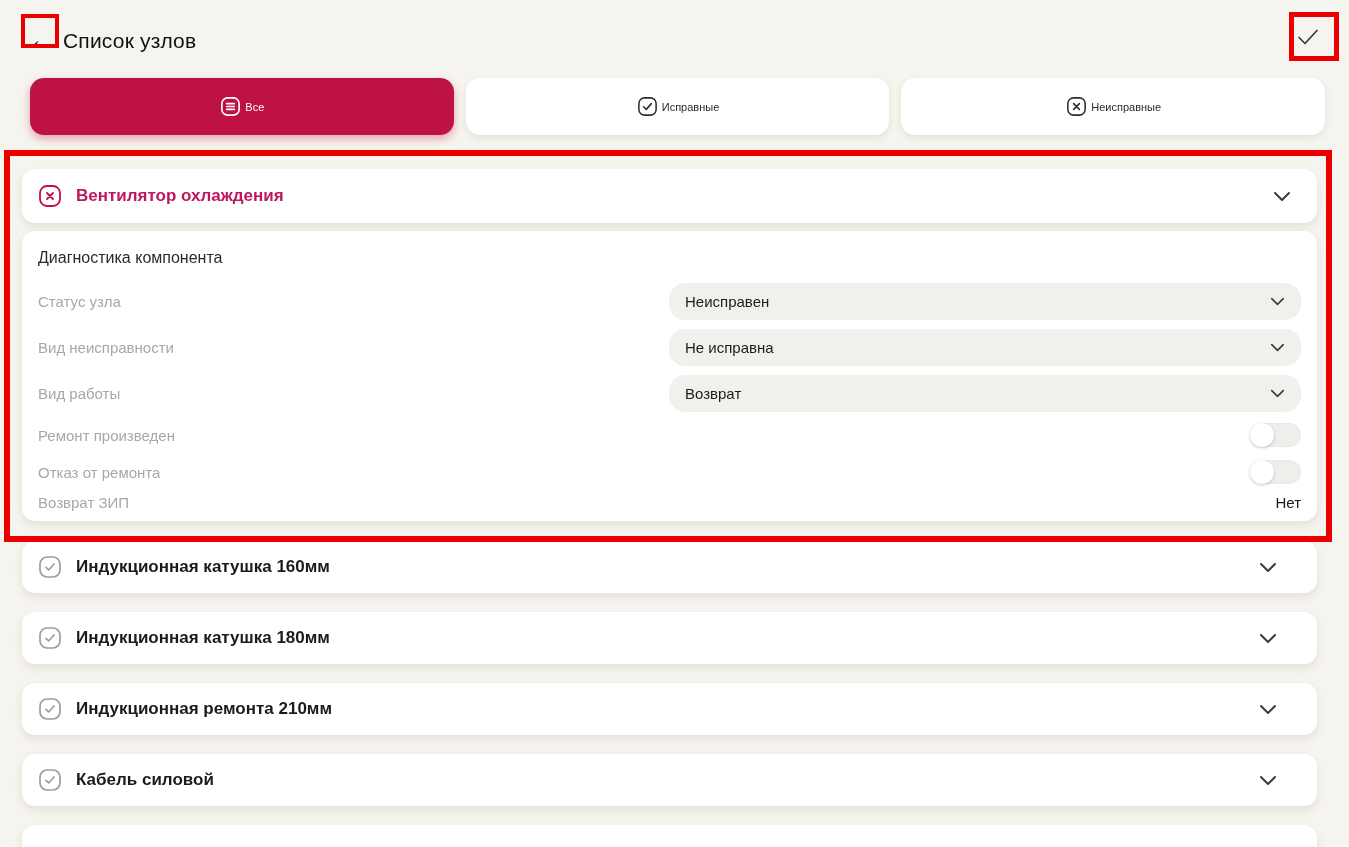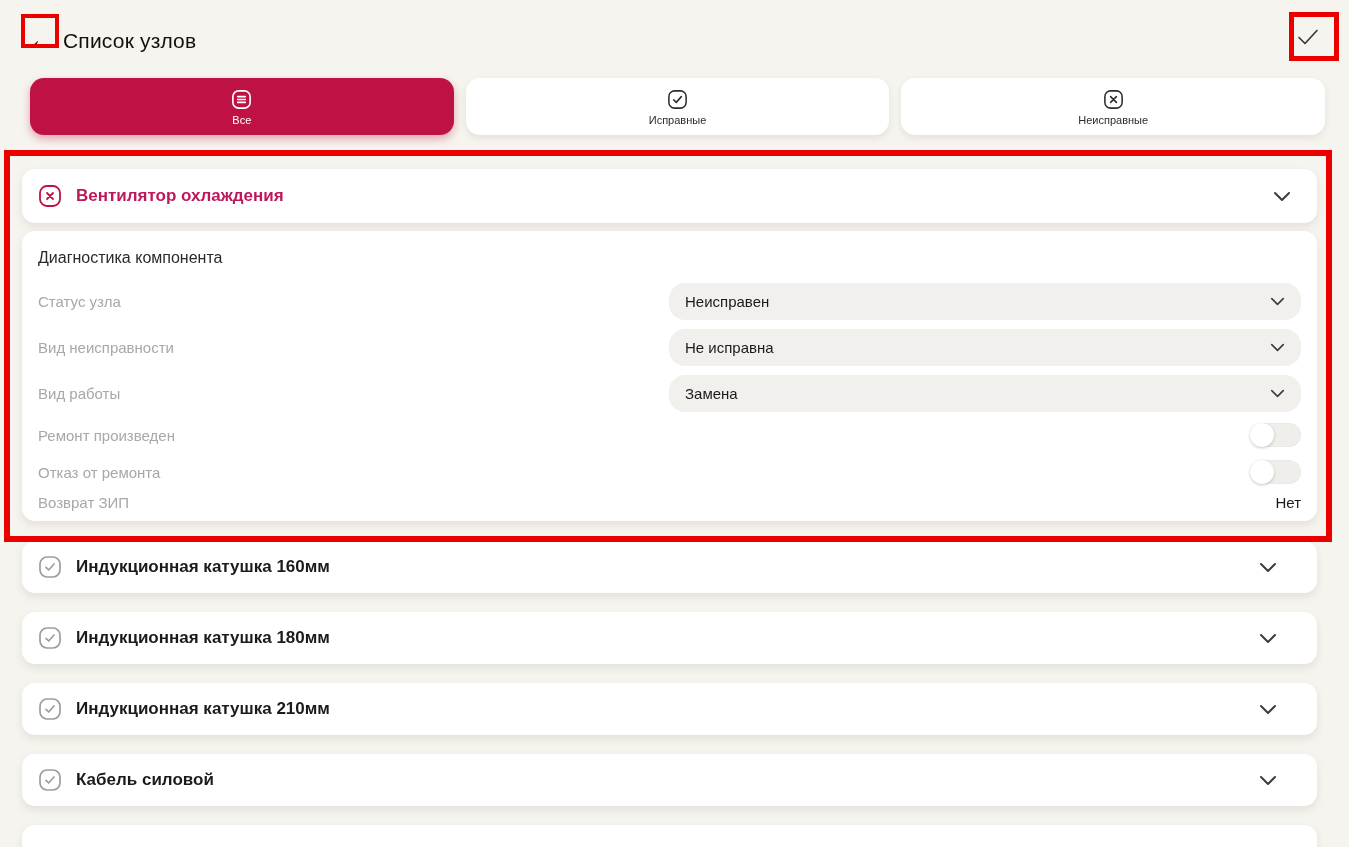--- a/index.html
+++ b/index.html
@@ -23,21 +23,21 @@
     position:absolute; top:22px; right:23px;
     background:none; border:none; cursor:pointer; width:36px; height:30px;
     display:flex; align-items:center; justify-content:center;
   }
 
   
   .tabs { display:flex; gap:12px; margin:16px 24px 0 30px; }
   .tab {
     flex:1; height:57px; border-radius:14px; border:none; cursor:pointer;
     background:#ffffff; box-shadow:0 3px 7px rgba(60,55,40,.10);
-    display:flex; flex-direction:column; align-items:center; justify-content:center; gap:3px;
+    display:flex; align-items:center; justify-content:center; gap:3px;
   }
   .tab.active { background:#BE1244; box-shadow:0 4px 9px rgba(190,18,68,.35); }
   .tab .tab-label { font-size:11px; color:#2c2c2c; }
   .tab.active .tab-label { color:#ffffff; }
 
   
   .card {
     background:#ffffff; border-radius:13px; margin-left:22px; width:1295px;
     box-shadow:0 4px 8px rgba(60,55,40,.10);
   }
@@ -173,21 +173,21 @@
         <svg width="15" height="9" viewBox="0 0 18 11">
             <path d="M2 2l7 7 7-7" stroke="#3c3c3c" stroke-width="2" fill="none" stroke-linecap="round" stroke-linejoin="round"></path>
           </svg>
       </span>
     </button>
   </div>
 
   <div class="field-row">
     <span class="field-label">Вид работы</span>
     <button class="dropdown">
-      <span class="dd-value">Замена</span>
+      <span class="dd-value">Возврат</span>
       <span>
         <svg width="15" height="9" viewBox="0 0 18 11">
             <path d="M2 2l7 7 7-7" stroke="#3c3c3c" stroke-width="2" fill="none" stroke-linecap="round" stroke-linejoin="round"></path>
           </svg>
       </span>
     </button>
   </div>
 
   <div class="toggle-row">
     <span class="field-label">Ремонт произведен</span>
@@ -239,21 +239,21 @@
   </span>
 </div>
 
 <div class="card list-card mt19">
   <span class="sq-icon">
     <svg width="24" height="24" viewBox="0 0 24 24">
         <rect x="2" y="2" width="20" height="20" rx="7" stroke="#9d9d9d" stroke-width="1.7" fill="none"></rect>
         <path d="M8 12.3l2.7 2.7 5.3-6" stroke="#9d9d9d" stroke-width="1.7" fill="none" stroke-linecap="round" stroke-linejoin="round"></path>
       </svg>
   </span>
-  <span class="acc-title">Индукционная катушка 210мм</span>
+  <span class="acc-title">Индукционная ремонта 210мм</span>
   <span>
     <svg width="18" height="11" viewBox="0 0 18 11">
         <path d="M2 2l7 7 7-7" stroke="#3c3c3c" stroke-width="2" fill="none" stroke-linecap="round" stroke-linejoin="round"></path>
       </svg>
   </span>
 </div>
 
 <div class="card list-card mt19">
   <span class="sq-icon">
     <svg width="24" height="24" viewBox="0 0 24 24">

